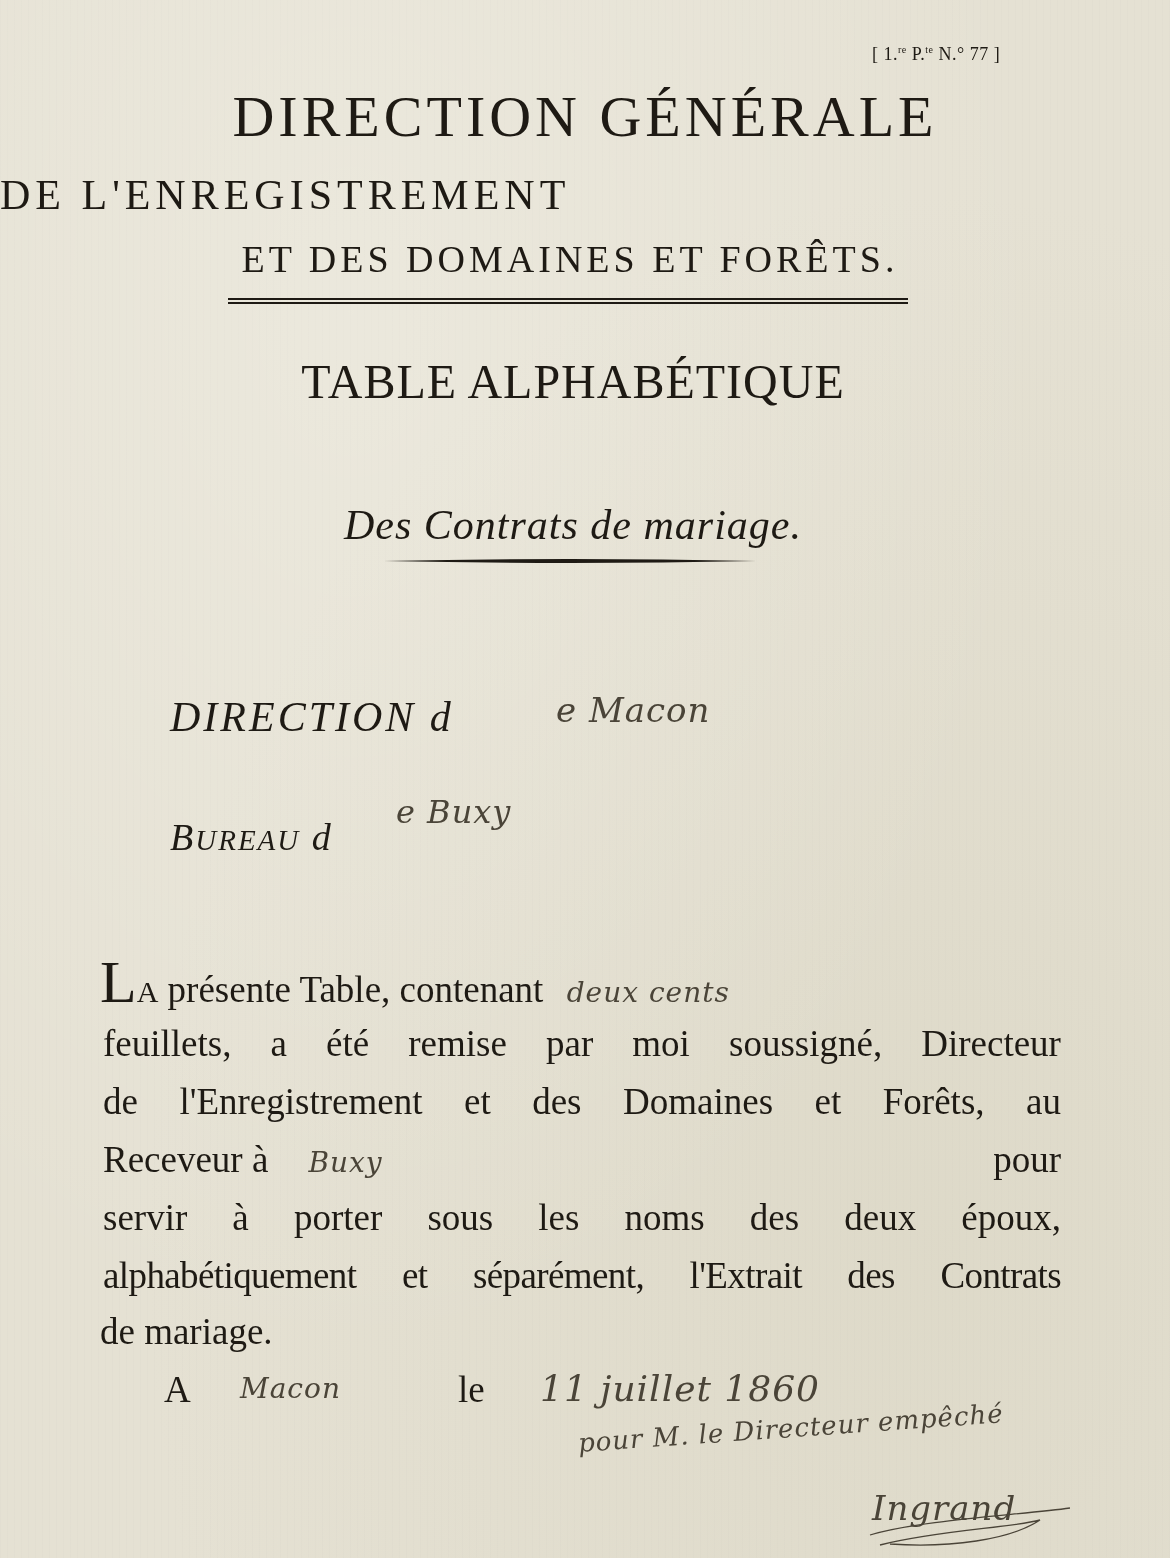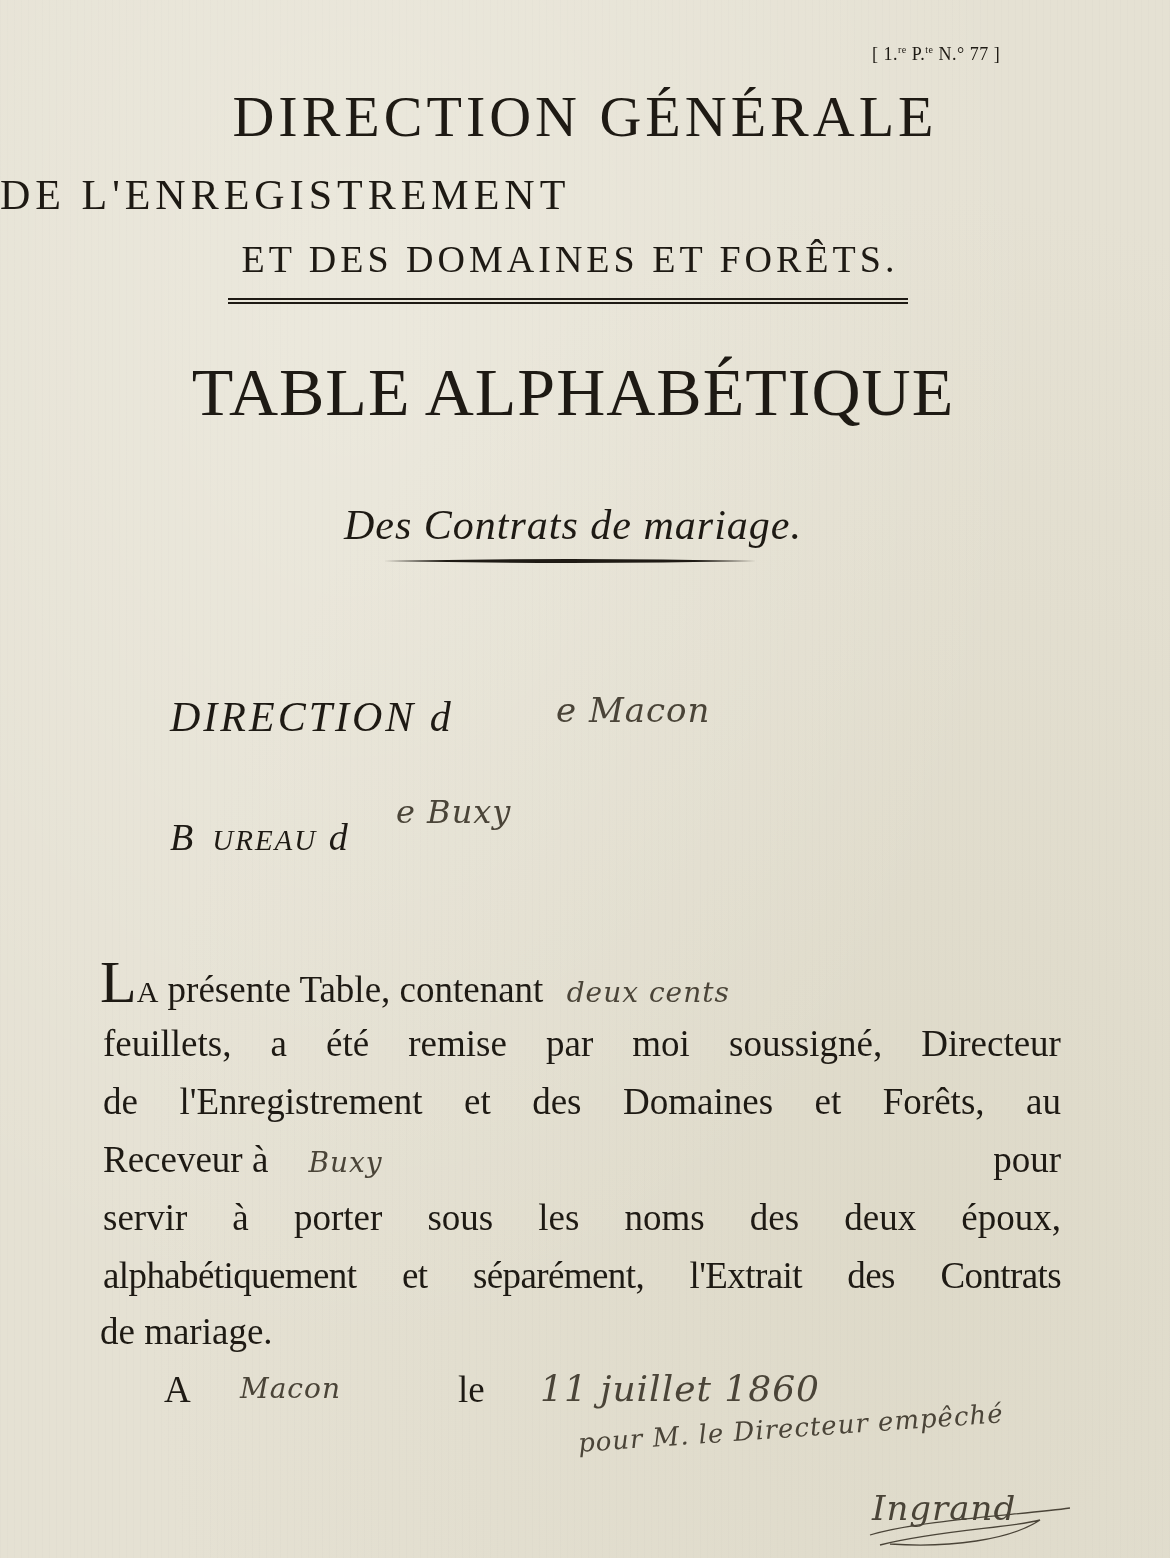--- a/index.html
+++ b/index.html
@@ -19,29 +19,29 @@
 
   .form-ref { left: 872px; top: 44px; font-size: 18px; letter-spacing: 0.5px; }
   .form-ref sup { font-size: 10px; }
 
   .h1 { left: 0; width: 1170px; text-align: center; top: 88px; font-size: 58px; letter-spacing: 4px; line-height: 1; }
   .h2 { left: 0; width: 1152px; text-align: left; top: 174px; font-size: 42px; letter-spacing: 5px; line-height: 1; }
   .h3 { left: 0; width: 1140px; text-align: center; top: 240px; font-size: 38px; letter-spacing: 4px; line-height: 1; }
 
   .double-rule { left: 228px; top: 298px; width: 680px; height: 2px; border-top: 2px solid #1e1a14; border-bottom: 2px solid #1e1a14; padding: 0; box-sizing: content-box; height: 2px; }
 
-  .title { left: 0; width: 1146px; text-align: center; top: 358px; font-size: 68px; letter-spacing: 1px; line-height: 1; }
+  .title { left: 0; width: 1146px; text-align: center; top: 358px; font-size: 48px; letter-spacing: 1px; line-height: 1; }
   .subtitle { left: 0; width: 1146px; text-align: center; top: 504px; font-size: 42px; font-style: italic; letter-spacing: 1px; line-height: 1; }
 
   .taper-rule { left: 384px; top: 558px; width: 372px; height: 6px; }
 
   .label-line { font-size: 42px; letter-spacing: 3px; line-height: 1; font-style: italic; }
   .direction { left: 170px; top: 696px; }
   .bureau { left: 170px; top: 818px; font-size: 38px; letter-spacing: 2px; }
-  .bureau .sc { font-size: 29px; margin-left: 17px; }
+  .bureau .sc { font-size: 29px; }
 
   .hand {
     font-family: "DejaVu Serif", "Liberation Serif", serif;
     font-style: italic; color: #4a4438; font-weight: normal;
     letter-spacing: 1px;
   }
   .hw-direction { left: 556px; top: 690px; font-size: 34px; }
   .hw-bureau { left: 396px; top: 793px; font-size: 32px; }
   .line1 { position: absolute; left: 100px; top: 948px; font-size: 37px; white-space: nowrap; }
   .line-flex { position: absolute; left: 103px; width: 958px; display: flex; justify-content: space-between; font-size: 37px; white-space: nowrap; }

